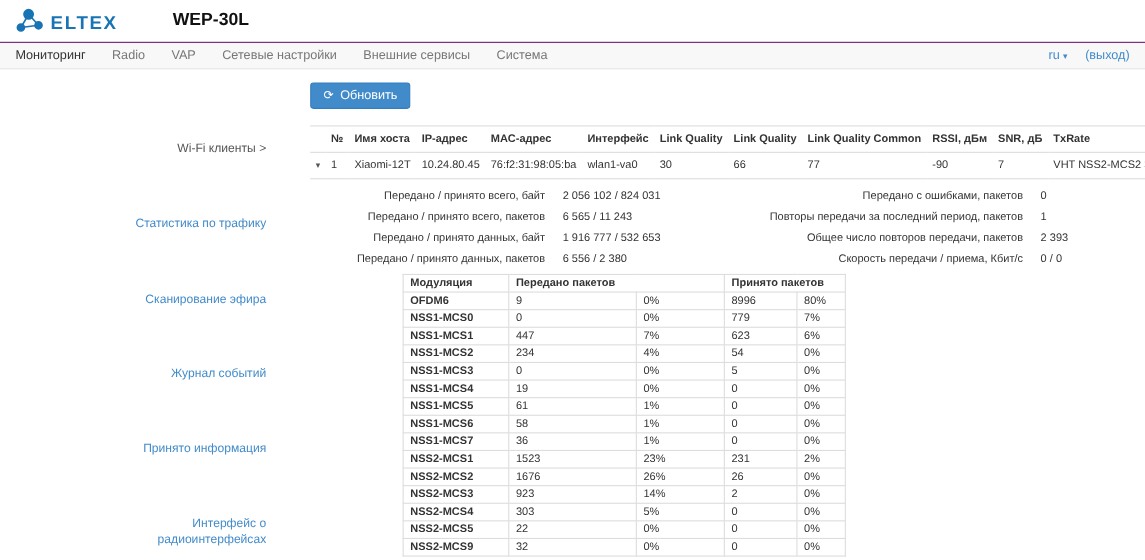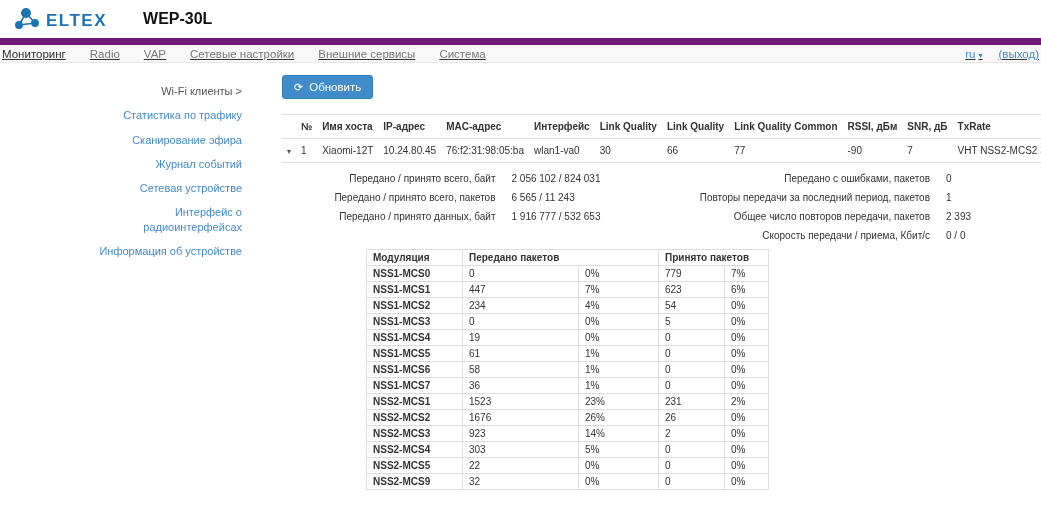--- a/index.html
+++ b/index.html
@@ -7,38 +7,38 @@
   body {
     width:1041px; height:509px; overflow:hidden;
     font-family:"Liberation Sans","DejaVu Sans",sans-serif;
     background:#fff; color:#333;
   }
 
   
   .topbar { height:38px; display:flex; align-items:center; padding:0 12px; }
   .logo { display:flex; align-items:flex-end; gap:4px; }
   .logo-text { font-size:17px; font-weight:bold; color:#1874b4; letter-spacing:1.5px; }
-  .model { margin-left:36px; font-size:16px; font-weight:bold; color:#111; }
-
-  
-  .navbar { height:25px; background:#f8f8f8; border-top:7px solid #701a75; border-bottom:1px solid #e7e7e7;
-    display:flex; align-items:center; padding:0 2px;text-decoration:underline; }
+  .model { margin-left:50px; font-size:16px; font-weight:bold; color:#111; }
+
+  
+  .navbar { height:25px; background:#f8f8f8; border-top:1px solid #701a75; border-bottom:1px solid #e7e7e7;
+    display:flex; align-items:center; padding:0 14px; }
   .nav-items { display:flex; align-items:center; }
   .nav-item { font-size:11.5px; color:#777; margin-right:24px; cursor:pointer; white-space:nowrap; }
   .nav-item.active { color:#333; }
   .nav-right { margin-left:auto; display:flex; align-items:flex-start; gap:16px; font-size:11.5px; }
   .lang { color:#428bca; cursor:pointer; white-space:nowrap; }
   .caret { font-size:8px; margin-left:3px; }
   .logout { color:#428bca; text-decoration:none; cursor:pointer; }
 
   
   .content { display:flex; }
   .sidebar { width:258px; padding-top:16px; flex-shrink:0; }
   .side-item { display:block; text-align:right; font-size:11px; color:#428bca;
-    padding:5px 16px 5px 88px; cursor:pointer; line-height:1.3; }
+    padding:5px 16px 5px 88px; cursor:pointer; line-height:1.3;margin-top:44px; }
   .side-item.active { color:#555; }
   .main { flex:1; padding:12px 0 0 24px; overflow:hidden; }
 
   
   .btn-refresh { display:inline-flex; align-items:center; gap:6px; background:#428bca; color:#fff;
     border:1px solid #357ebd; border-radius:3px; font-size:11.5px; padding:5px 11px; cursor:pointer;
     font-family:inherit; }
   .ricon { font-size:11px; line-height:1; }
 
   
@@ -99,21 +99,21 @@
     <a class="logout">(выход)</a>
   </div>
 </div>
 
 <div class="content">
   <div class="sidebar" id="sidebar">
       <a class="side-item active">Wi-Fi клиенты &gt;</a>
       <a class="side-item">Статистика по трафику</a>
       <a class="side-item">Сканирование эфира</a>
       <a class="side-item">Журнал событий</a>
-      <a class="side-item">Сетевая устройстве</a>
+      <a class="side-item">Принято информация</a>
       <a class="side-item">Интерфейс о радиоинтерфейсах</a>
       <a class="side-item">Информация об устройстве</a>
     </div>
 
   <div class="main">
     <button class="btn-refresh">
       <span class="ricon">⟳</span>
       <span>Обновить</span>
     </button>
 
@@ -158,20 +158,24 @@
             <div class="stat-label">Передано / принято всего, байт</div>
             <div class="stat-value">2 056 102 / 824 031</div>
           </div>
           <div class="stat-row">
             <div class="stat-label">Передано / принято всего, пакетов</div>
             <div class="stat-value">6 565 / 11 243</div>
           </div>
           <div class="stat-row">
             <div class="stat-label">Передано / принято данных, байт</div>
             <div class="stat-value">1 916 777 / 532 653</div>
+          </div>
+          <div class="stat-row">
+            <div class="stat-label">Передано / принято данных, пакетов</div>
+            <div class="stat-value">6 556 / 2 380</div>
           </div>
         </div>
       <div class="stats-col right" id="stats-right">
           <div class="stat-row">
             <div class="stat-label">Передано с ошибками, пакетов</div>
             <div class="stat-value">0</div>
           </div>
           <div class="stat-row">
             <div class="stat-label">Повторы передачи за последний период, пакетов</div>
             <div class="stat-value">1</div>
@@ -197,20 +201,27 @@
       </colgroup>
       <thead>
         <tr>
           <th>Модуляция</th>
           <th colspan="2">Передано пакетов</th>
           <th colspan="2">Принято пакетов</th>
         </tr>
       </thead>
       <tbody id="mod-body">
           <tr>
+            <td class="mod-name">OFDM6</td>
+            <td>9</td>
+            <td>0%</td>
+            <td>8996</td>
+            <td>80%</td>
+          </tr>
+          <tr>
             <td class="mod-name">NSS1-MCS0</td>
             <td>0</td>
             <td>0%</td>
             <td>779</td>
             <td>7%</td>
           </tr>
           <tr>
             <td class="mod-name">NSS1-MCS1</td>
             <td>447</td>
             <td>7%</td>

